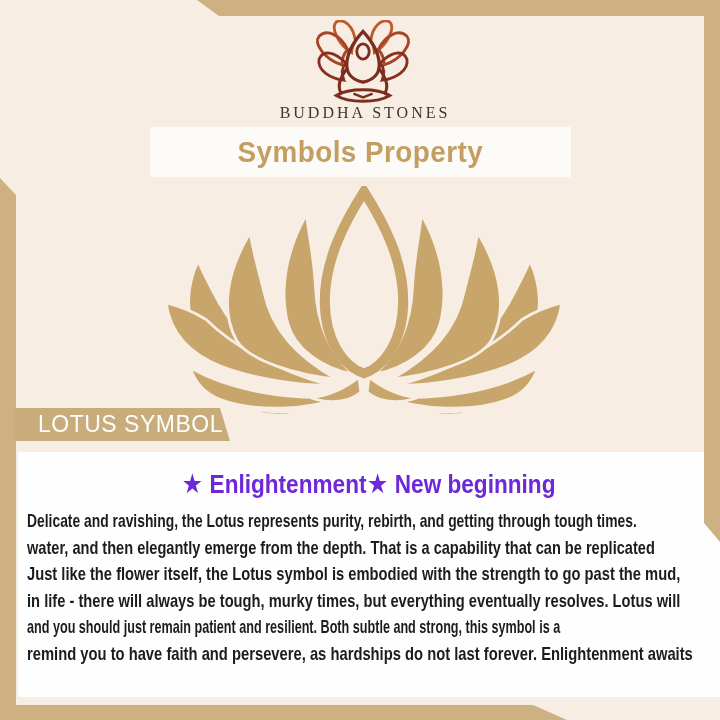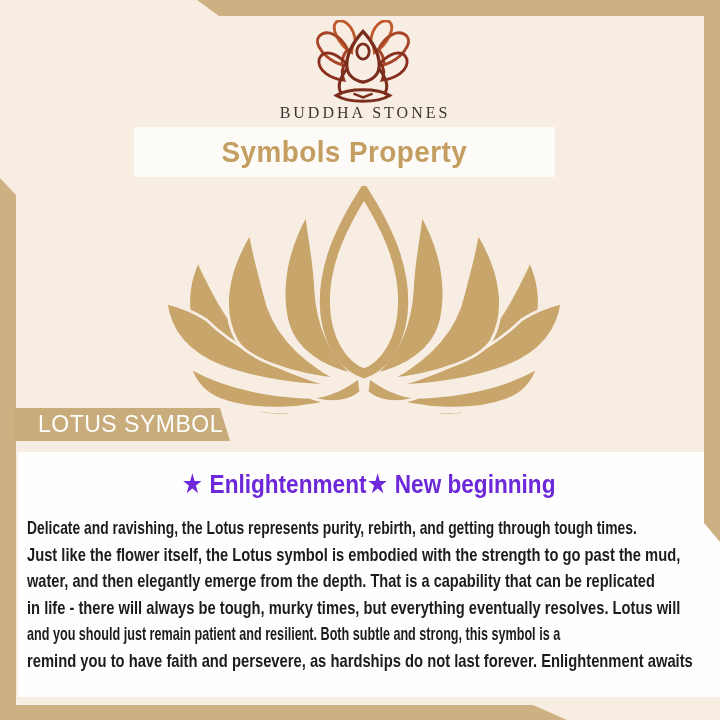--- a/index.html
+++ b/index.html
@@ -11,21 +11,21 @@
   #ribbon-top{left:0;top:0;width:720px;height:16px;z-index:6;
     clip-path:polygon(197px 0,720px 0,720px 16px,219px 16px);}
   #ribbon-right{left:0;top:0;width:720px;height:545px;z-index:6;
     clip-path:polygon(704px 0,720px 0,720px 542px,704px 523px);}
   #ribbon-left{left:0;top:0;width:20px;height:720px;z-index:2;
     clip-path:polygon(0 178px,16px 195px,16px 720px,0 720px);}
   #ribbon-bottom{left:0;top:700px;width:720px;height:20px;z-index:6;
     clip-path:polygon(0 5px,533px 5px,567px 20px,0 20px);}
 
   
-  #symbols-band{position:absolute;left:134px;top:127px;width:421px;height:50px;
+  #symbols-band{position:absolute;left:150px;top:127px;width:421px;height:50px;
     background:#fdfbf8;z-index:3;display:flex;align-items:center;justify-content:center;}
   #symbols-band .title{font-size:30px;font-weight:bold;color:#c49e60;
     white-space:nowrap;display:inline-block;letter-spacing:.5px;}
 
   
   #brand-logo{position:absolute;left:283px;top:20px;z-index:3;}
   #brand-name{position:absolute;left:0;top:104px;width:730px;text-align:center;
     font-family:"Liberation Serif",serif;font-size:16px;letter-spacing:3px;
     color:#3b3534;z-index:3;}
 
@@ -41,21 +41,21 @@
 
   
   #card{position:absolute;left:18px;top:452px;width:702px;height:245px;
     background:#fffefe;z-index:4;box-sizing:border-box;padding:16px 8px 0 9px;}
   #card-heading{text-align:center;line-height:32px;height:32px;color:#6d28d9;
     font-size:26px;font-weight:bold;white-space:nowrap;}
   #card-heading .fitbox{display:inline-block;transform-origin:50% 50%;}
   #card-heading .star{font-size:24px;position:relative;top:-1px;}
   #card-heading .sp-after{margin-right:9px;}
   #card-heading .sp-before{margin-left:2px;margin-right:9px;}
-  #body-lines{margin-top:15px;}
+  #body-lines{margin-top:8px;}
   .body-line{height:26.6px;line-height:26.6px;white-space:nowrap;}
   .body-line>span{display:inline-block;transform-origin:0 50%;
     font-size:18.5px;font-weight:bold;color:#1d1c1a;letter-spacing:0;}
 </style>
 </head>
 <body>
 
 <div id="stage">
 
   <div class="ribbon" id="ribbon-top"></div>
@@ -124,21 +124,21 @@
   </div>
 
   <div id="card">
     <div id="card-heading">
       <span class="fitbox" style="transform: scaleX(0.869159);">
         <span class="star sp-after">★</span><span>Enlightenment</span><span class="star sp-before">★</span><span>New beginning</span>
       </span>
     </div>
     <div id="body-lines">
       <div class="body-line"><span style="transform: scaleX(0.749386);">Delicate and ravishing, the Lotus represents purity, rebirth, and getting through tough times.</span></div>
+      <div class="body-line"><span style="transform: scaleX(0.787955);">water, and then elegantly emerge from the depth. That is a capability that can be replicated</span></div>
       <div class="body-line"><span style="transform: scaleX(0.795371);">Just like the flower itself, the Lotus symbol is embodied with the strength to go past the mud,</span></div>
-      <div class="body-line"><span style="transform: scaleX(0.787955);">water, and then elegantly emerge from the depth. That is a capability that can be replicated</span></div>
       <div class="body-line"><span style="transform: scaleX(0.794404);">in life - there will always be tough, murky times, but everything eventually resolves. Lotus will</span></div>
       <div class="body-line"><span style="transform: scaleX(0.681586);">and you should just remain patient and resilient. Both subtle and strong, this symbol is a</span></div>
       <div class="body-line"><span style="transform: scaleX(0.797605);">remind you to have faith and persevere, as hardships do not last forever. Enlightenment awaits</span></div>
     </div>
   </div>
 
 </div>
 
 </body></html>

